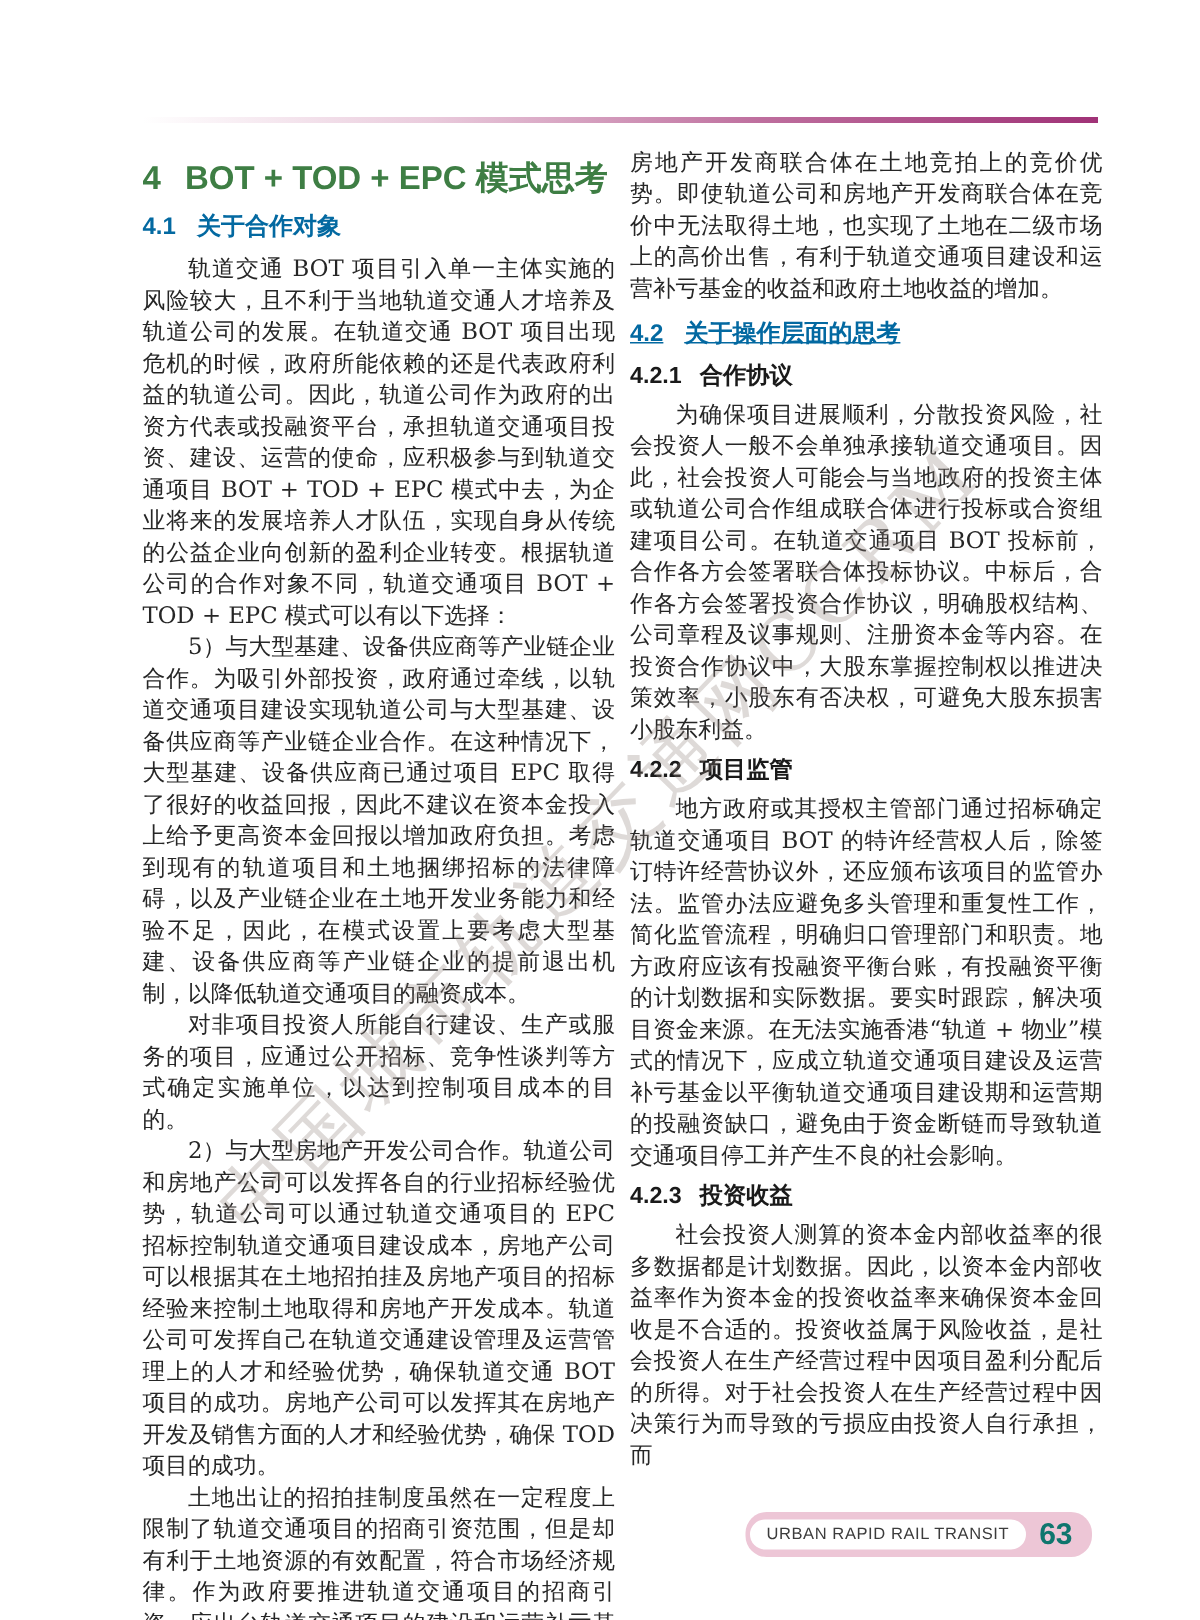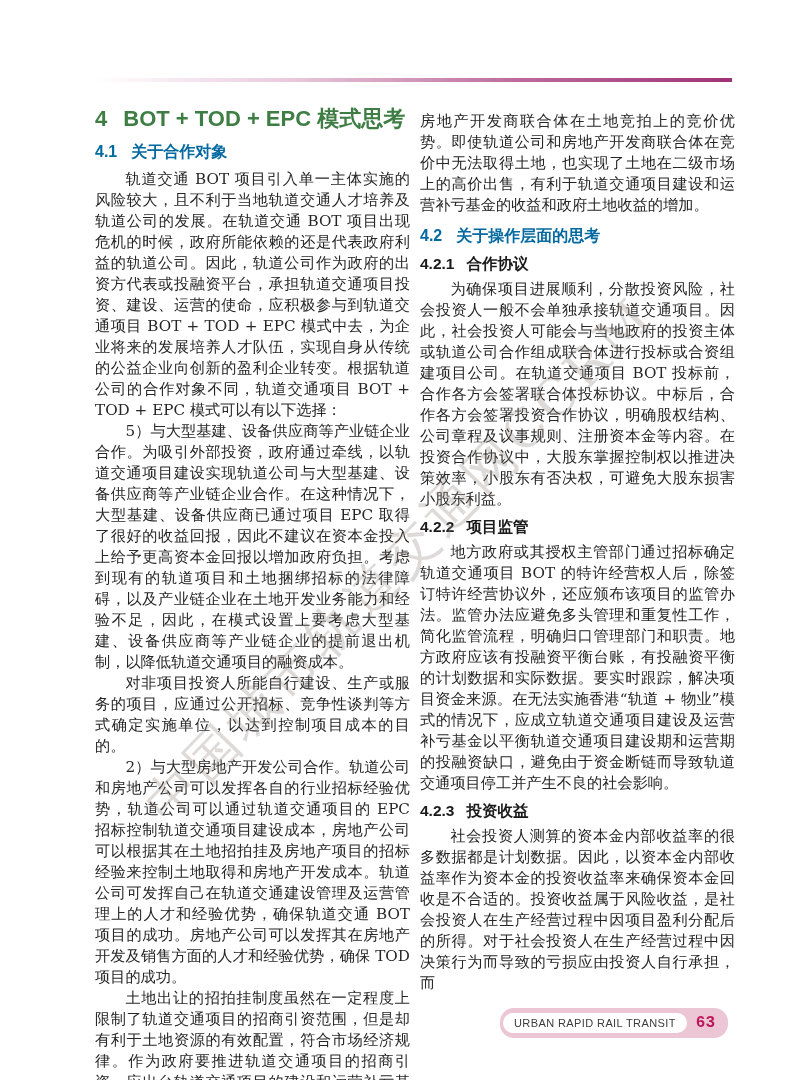--- a/index.html
+++ b/index.html
@@ -55,22 +55,22 @@
     color:#0369a1;
     margin:3px 0 6px 0;
   }
   h2.sec .h-num { margin-right:14px; }
   h3.sec {
     font-size:15.5px; line-height:21px;
     color:#1a1a1a;
     margin:6px 0 5px 0;
   }
   h3.sec .h-num { margin-right:12px; }
-  .col-right h2.sec { margin-top:9px; }
-  .p-first { margin-top:13px; }
+  .col-right h2.sec { margin-top:9px;text-decoration:underline; }
+  .p-first { margin-top:0; }
   .footer-badge {
     position:absolute; right:72px; top:1008px;
     height:30px;
     display:inline-flex; align-items:center;
     background:#edc6d6;
     border-radius:14px;
     padding:0 13px 0 3px;
     gap:9px;
     z-index:3;
   }
@@ -78,22 +78,22 @@
     display:inline-block;
     background:#ffffff;
     border-radius:11px;
     padding:2px 11px;
     font-family:"Liberation Sans","DejaVu Sans",sans-serif;
     font-size:11px; letter-spacing:0.4px;
     color:#3c3c3c;
     line-height:16px;
   }
   .page-number {
-    font-family:Liberation Mono, monospace;
-    font-size:16px; font-weight:bold; color:#be185d;
+    font-family:Liberation Sans, sans-serif;
+    font-size:20px; font-weight:bold; color:#0f766e;
   }
 </style>
 </head>
 <body>
 
 <div class="page">
 
   <div class="top-rule"></div>
 
   <div class="watermark">中国城市轨道交通网CCRM</div>

